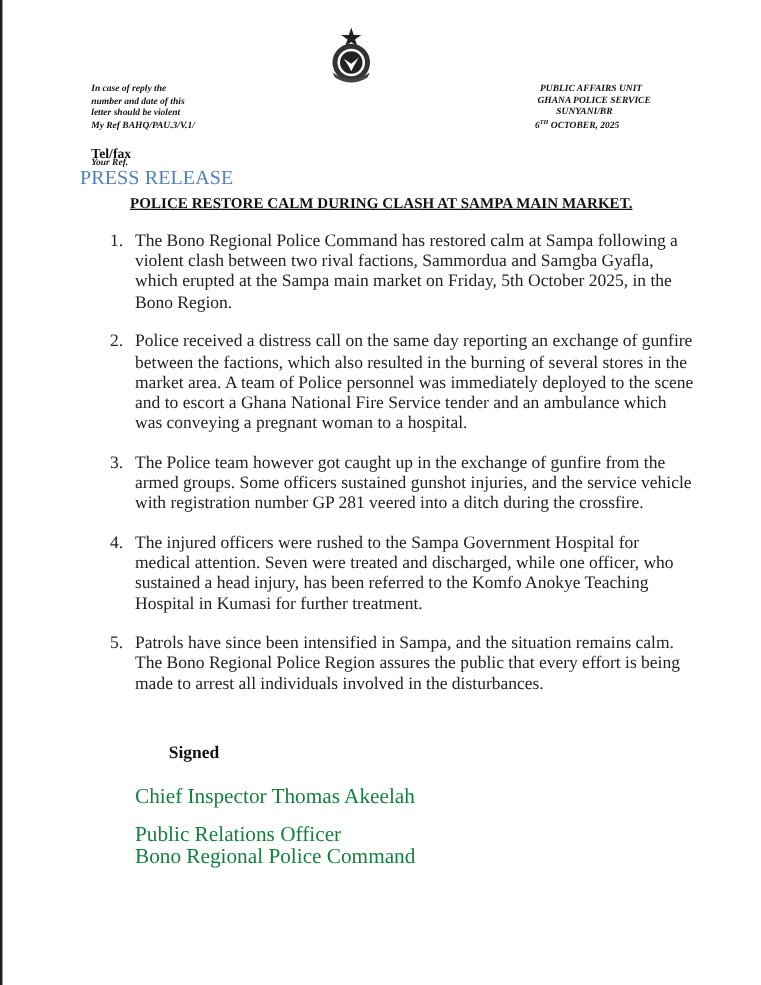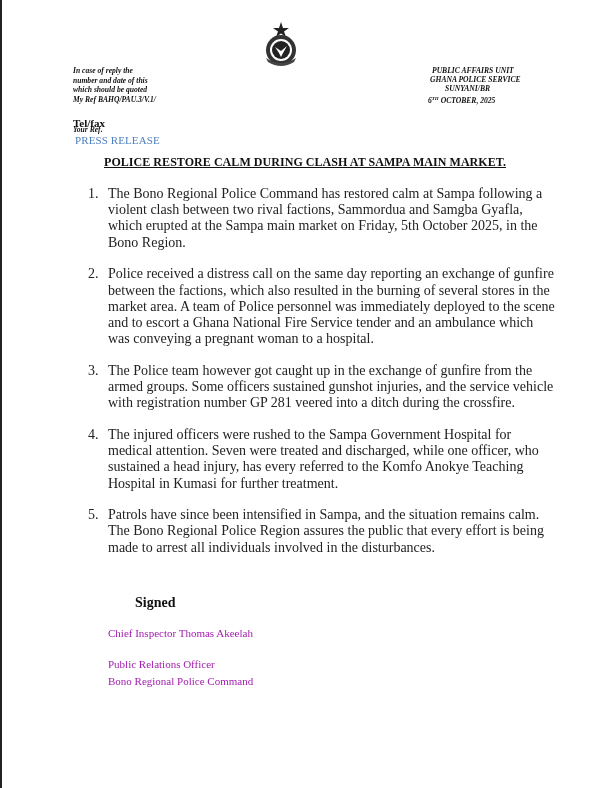--- a/index.html
+++ b/index.html
@@ -8,42 +8,42 @@
     font-family: "Liberation Serif", serif; color: #1a1a1a;
   }
   .left-border { position: absolute; left: 0; top: 0; width: 2px; height: 788px; background: #222; }
   .crest { position: absolute; left: 256px; top: 20px; width: 50px; height: 50px; }
   .ref-block {
     position: absolute; left: 73px; top: 66px; font-style: italic; font-weight: bold;
     font-size: 7.6px; line-height: 9.6px; color: #111;
   }
   .ref-block .your-ref { margin-top: 21px; }
   .telfax { position: absolute; left: 73px; top: 117px; font-weight: bold; font-size: 11px; color: #111; font-family: Liberation Serif, serif; }
-  .press { position: absolute; left: 75px; top: 134px; font-size: 11px; color: #4f81bd; letter-spacing: 0.1px; }
+  .press { position: absolute; left: 64px; top: 134px; font-size: 16px; color: #4f81bd; letter-spacing: 0.1px; }
   .addr {
     position: absolute; left: 428px; top: 66px; font-style: italic; font-weight: bold;
     font-size: 7.6px; line-height: 9.2px; color: #111;
   }
   .addr div { white-space: nowrap; }
   .addr .l1 { padding-left: 4px; }
   .addr .l2 { padding-left: 2px; }
   .addr .l3 { padding-left: 17px; }
   .addr .l4 { padding-left: 0px; }
   .addr sup { font-size: 5px; vertical-align: 3px; }
   .title {
     position: absolute; left: 104px; top: 155px; font-weight: bold; font-size: 12px;
     text-decoration: underline; color: #111; white-space: nowrap; letter-spacing: 0.05px;
   }
   .list { position: absolute; left: 88px; top: 186px; width: 470px; margin: 0; padding: 0; list-style: none; }
   .item { display: flex; font-size: 14px; line-height: 16.2px; color: #222; }
   .item .num { width: 20px; flex: 0 0 20px; }
   .item .txt { flex: 1; }
   .item + .item { margin-top: 15.5px; }
   .signed { position: absolute; left: 135px; top: 595px; font-weight: bold; font-size: 14px; color: #111; }
-  .sig-line { position: absolute; left: 108px; font-size: 11px; color: #a21caf; white-space: nowrap; }
+  .sig-line { position: absolute; left: 108px; font-size: 17px; color: #15803d; white-space: nowrap; }
   .sig1 { top: 627px; }
   .sig2 { top: 658px; }
   .sig3 { top: 675px; text-align: right; }
 </style>
 </head>
 <body>
 
 <div class="left-border"></div>
 
 <svg class="crest" viewBox="0 0 50 50">
@@ -51,21 +51,21 @@
   <circle cx="25" cy="30" r="15" fill="#333"></circle>
   <circle cx="25" cy="30" r="11" fill="#fff"></circle>
   <circle cx="25" cy="30" r="9" fill="#222"></circle>
   <path d="M19 27 L25 31 L31 26 L27 33 L25 37 L23 33 Z" fill="#fff"></path>
   <path d="M10 38 Q25 48 40 38 L38 42 Q25 50 12 42 Z" fill="#444"></path>
 </svg>
 
 <div class="ref-block">
   <div>In case  of reply the</div>
   <div>number and date of this</div>
-  <div>which should be quoted</div>
+  <div>letter should be violent</div>
   <div>My Ref BAHQ/PAU.3/V.1/</div>
   <div class="your-ref">Your Ref.</div>
 </div>
 <div class="telfax">Tel/fax</div>
 <div class="press">PRESS RELEASE</div>
 
 <div class="addr">
   <div class="l1">PUBLIC AFFAIRS UNIT</div>
   <div class="l2">GHANA POLICE SERVICE</div>
   <div class="l3">SUNYANI/BR</div>
@@ -82,21 +82,21 @@
   <li class="item">
     <span class="num">2.</span>
     <span class="txt">Police received a distress call on the same day reporting an exchange of gunfire between the factions, which also resulted in the burning of several stores in the market area. A team of Police personnel was immediately deployed to the scene and to escort a Ghana National Fire Service tender and an ambulance which was conveying a pregnant woman to a hospital.</span>
   </li>
   <li class="item">
     <span class="num">3.</span>
     <span class="txt">The Police team however got caught up in the exchange of gunfire from the armed groups. Some officers sustained gunshot injuries, and the service vehicle with registration number GP 281 veered into a ditch during the crossfire.</span>
   </li>
   <li class="item">
     <span class="num">4.</span>
-    <span class="txt">The injured officers were rushed to the Sampa Government Hospital for medical attention. Seven were treated and discharged, while one officer, who sustained a head injury, has every referred to the Komfo Anokye Teaching Hospital in Kumasi for further treatment.</span>
+    <span class="txt">The injured officers were rushed to the Sampa Government Hospital for medical attention. Seven were treated and discharged, while one officer, who sustained a head injury, has been referred to the Komfo Anokye Teaching Hospital in Kumasi for further treatment.</span>
   </li>
   <li class="item">
     <span class="num">5.</span>
     <span class="txt">Patrols have since been intensified in Sampa, and the situation remains calm. The Bono Regional Police Region assures the public that every effort is being made to arrest all individuals involved in the disturbances.</span>
   </li>
 </ol>
 
 <div class="signed">Signed</div>
 <div class="sig-line sig1">Chief Inspector Thomas Akeelah</div>
 <div class="sig-line sig2">Public Relations Officer</div>

